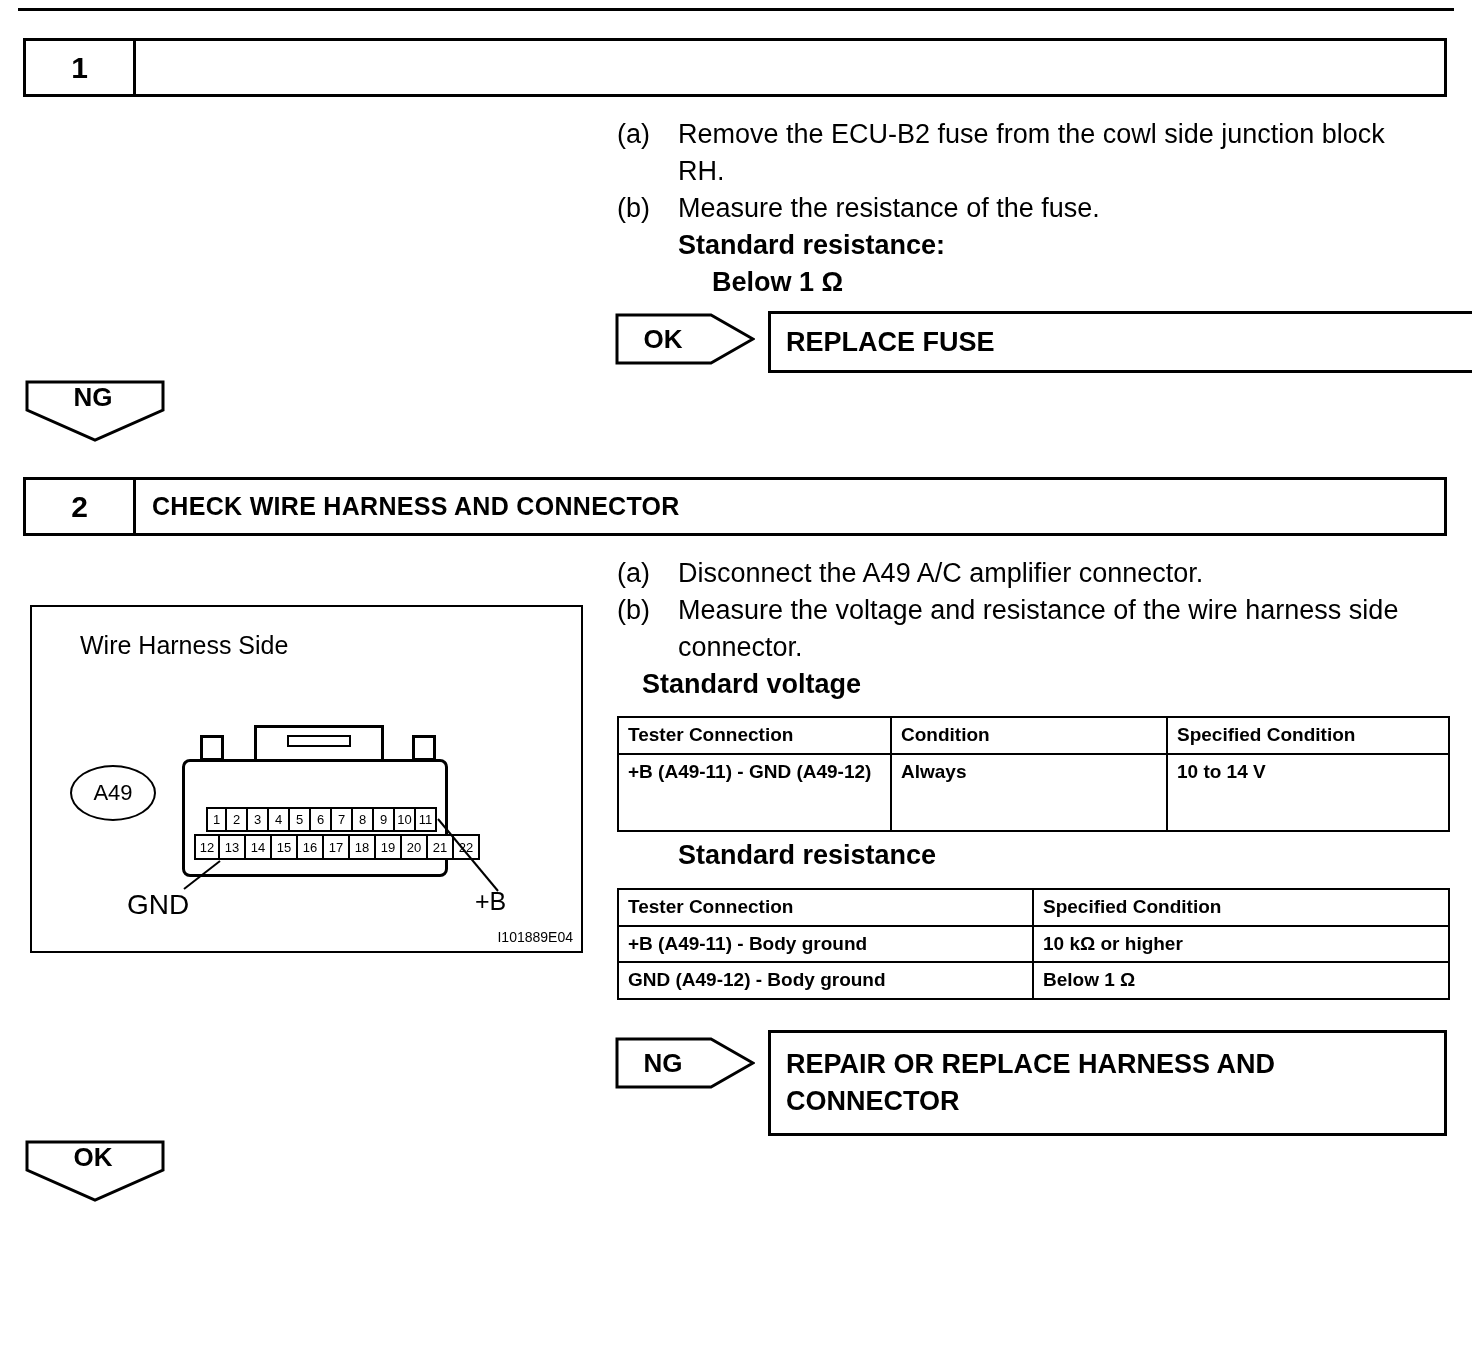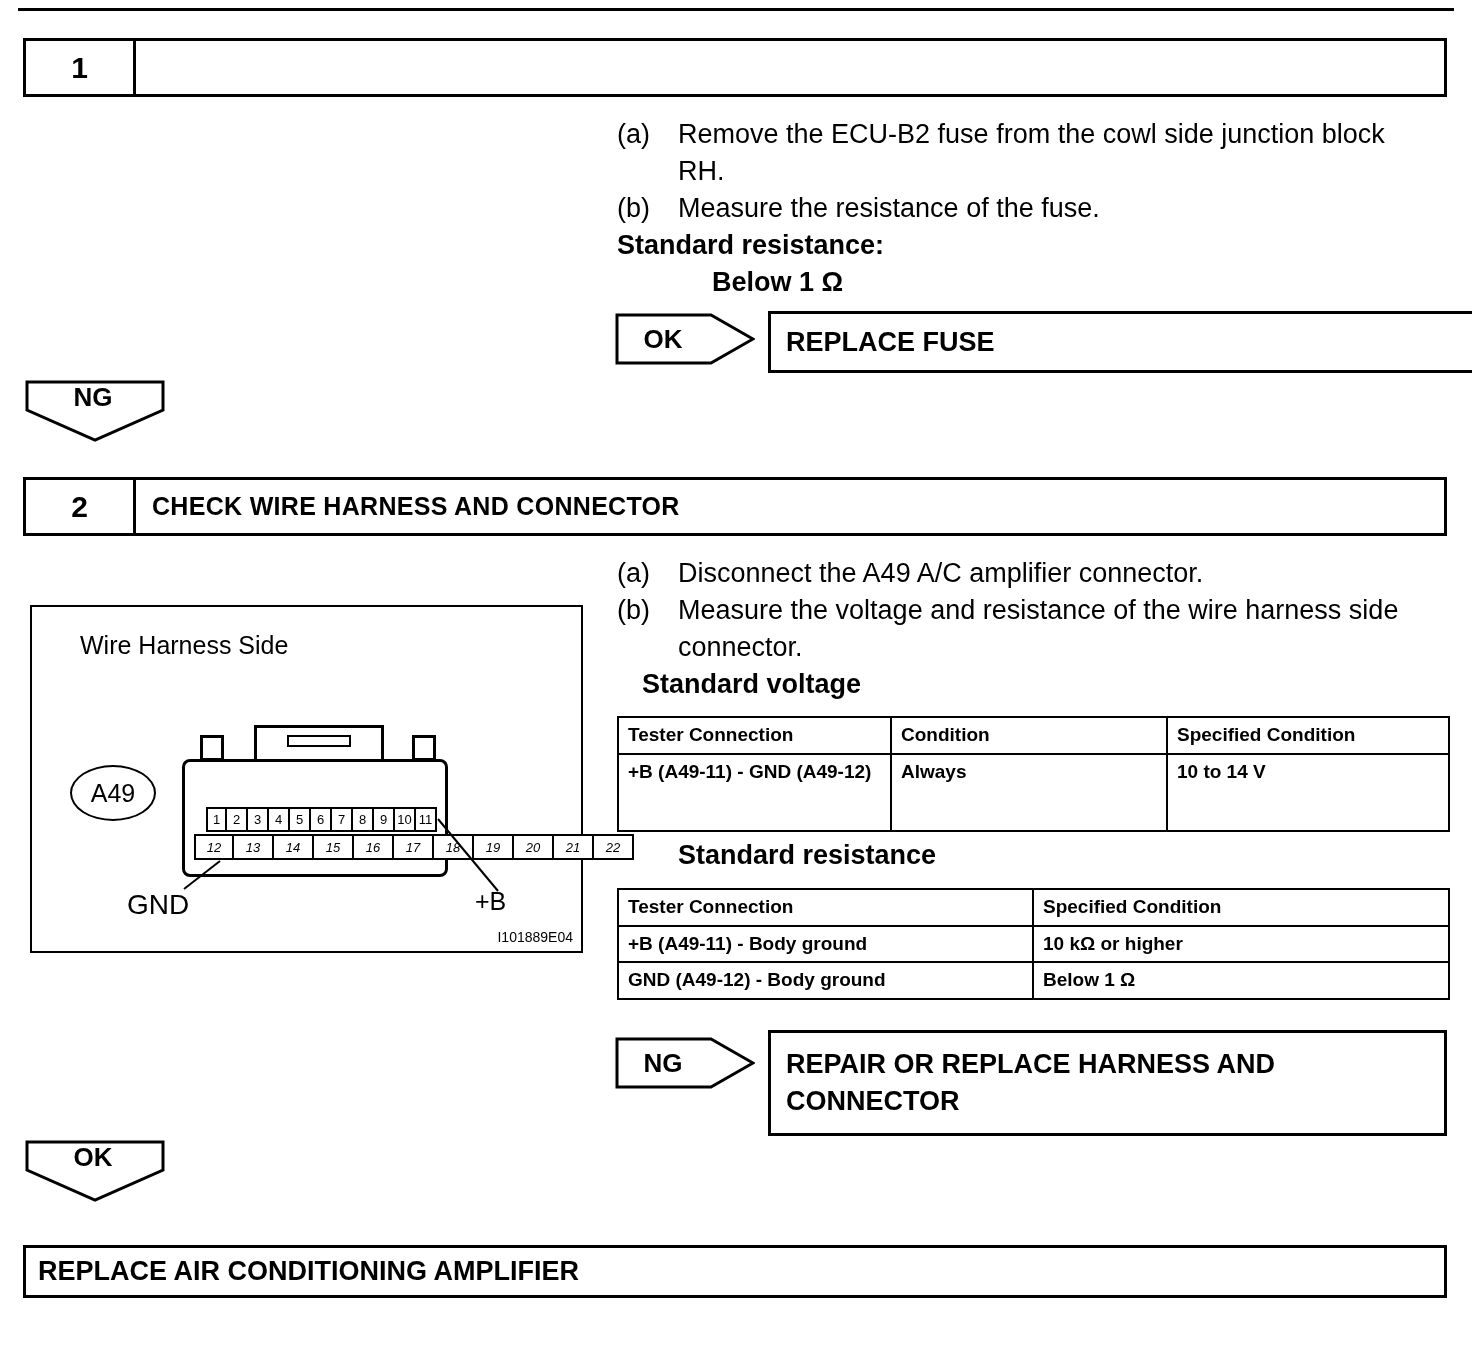--- a/index.html
+++ b/index.html
@@ -37,21 +37,21 @@
     display: flex; align-items: center;
     padding-left: 16px;
     font-weight: bold; font-size: 25px;
     letter-spacing: 0.3px;
   }
   
   .instr { position: absolute; font-size: 27px; line-height: 37px; }
   .instr-item { display: flex; }
   .instr-label { width: 61px; flex: none; }
   .instr-text { width: 758px; }
-  .std-label { font-weight: bold; }
+  .std-label { font-weight: bold; margin-left: 61px; }
   .std-value { font-weight: bold; margin-left: 95px; }
   .flow-heading { font-weight: bold; margin-left: 25px; }
   .section-heading { position: absolute; font-weight: bold; font-size: 27px; }
   
   .arrow-right { position: absolute; width: 140px; height: 52px; }
   .arrow-right svg, .arrow-down svg { position: absolute; left: 0; top: 0; }
   .arrow-right .arrow-label {
     position: absolute; left: 0; top: 0; width: 96px; height: 52px;
     display: flex; align-items: center; justify-content: center;
     font-weight: bold; font-size: 26px;
@@ -91,39 +91,39 @@
   .figure {
     position: absolute;
     border: 2px solid #000;
     background: #fff;
   }
   .fig-title { position: absolute; left: 48px; top: 24px; font-size: 25px; }
   .fig-oval {
     position: absolute; left: 38px; top: 158px; width: 86px; height: 56px;
     border: 2px solid #000; border-radius: 50%;
     display: flex; align-items: center; justify-content: center;
-    font-size: 25px;
+    font-size: 22px;
   }
   .conn-part { position: absolute; border: 3px solid #000; background: #fff; }
   .conn-body { left: 150px; top: 152px; width: 266px; height: 118px; border-radius: 8px; }
   .conn-tab-center { left: 222px; top: 118px; width: 130px; height: 37px; }
   .conn-slot { position: absolute; border: 2px solid #000; left: 255px; top: 128px; width: 64px; height: 12px; background:#fff; }
   .conn-tab-left  { left: 168px; top: 128px; width: 24px; height: 26px; }
   .conn-tab-right { left: 380px; top: 128px; width: 24px; height: 26px; }
   .pin-row { position: absolute; display: flex; }
   .pin-row-top { left: 174px; top: 200px; }
   .pin-row-bottom { left: 162px; top: 227px; }
   .pin {
     border: 2px solid #000; border-left: none;
     display: flex; align-items: center; justify-content: center;
     font-size: 13px; background: #fff;
   }
   .pin:first-child { border-left: 2px solid #000; }
   .pin-top { width: 21px; height: 25px; }
-  .pin-bottom { width: 40px; height: 26px; font-style: italic; }
+  .pin-bottom { width: 26px; height: 26px; }
   .fig-gnd { position: absolute; left: 95px; top: 282px; font-size: 28px; }
   .fig-pb  { position: absolute; left: 443px; top: 280px; font-size: 25px; }
   .fig-code { position: absolute; right: 8px; top: 322px; font-size: 14px; }
   .fig-lines { position: absolute; left: 0; top: 0; pointer-events: none; }
 </style>
 </head>
 <body>
 
 <div class="page">
 
@@ -282,17 +282,14 @@
     <span class="wrap-limit">REPAIR OR REPLACE HARNESS AND CONNECTOR</span>
   </div>
 
   <div class="arrow-down" style="left:25px; top:1140px;">
     <svg width="140" height="62" viewBox="0 0 140 62">
       <polygon points="2,2 138,2 138,30 70,60 2,30" fill="#ffffff" stroke="#000000" stroke-width="3"></polygon>
     </svg>
     <span class="arrow-label">OK</span>
   </div>
 
-  <div class="action-box" style="left:23px; top:1245px; width:1424px; height:53px; padding-left:12px;">
-    <span>REPLACE AIR CONDITIONING AMPLIFIER</span>
-  </div>
 
 </div>
 
 </body></html>

